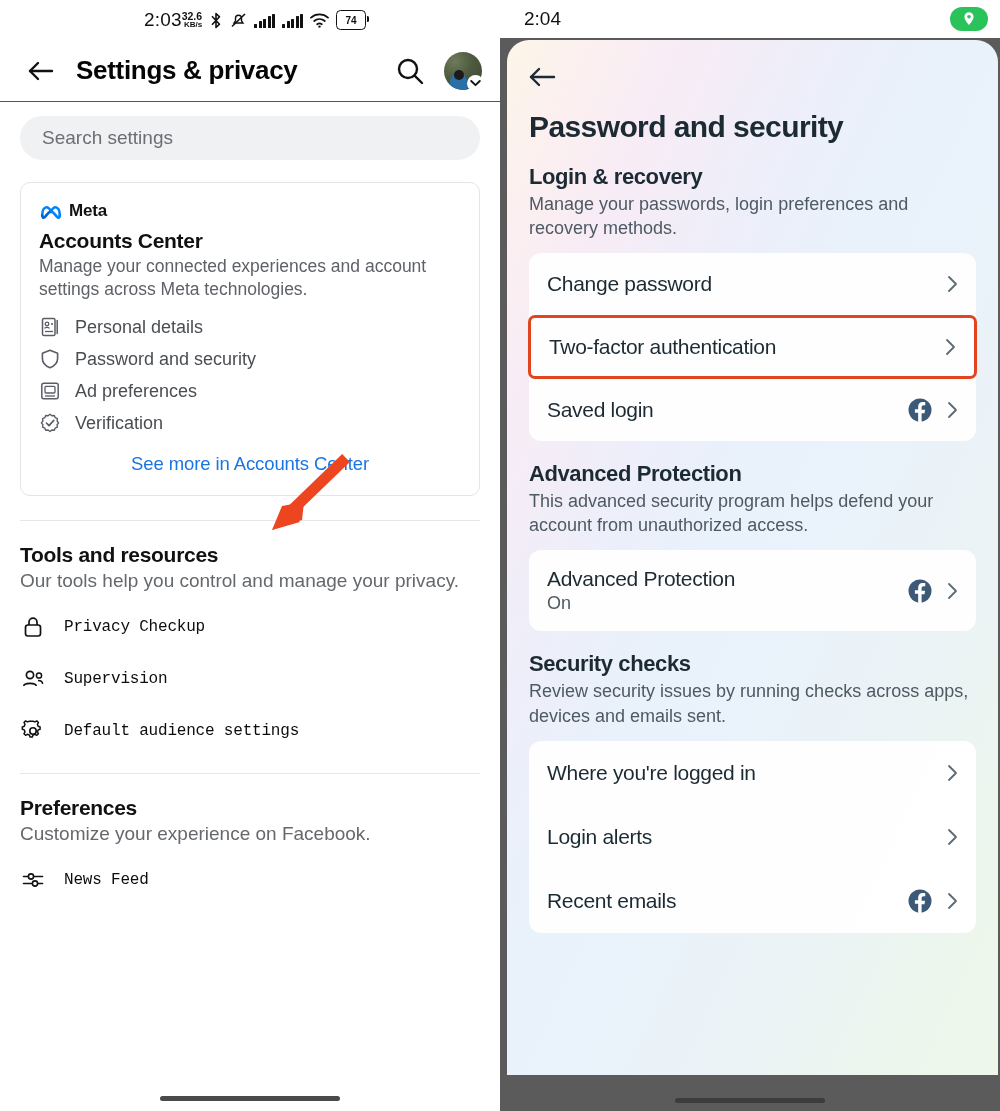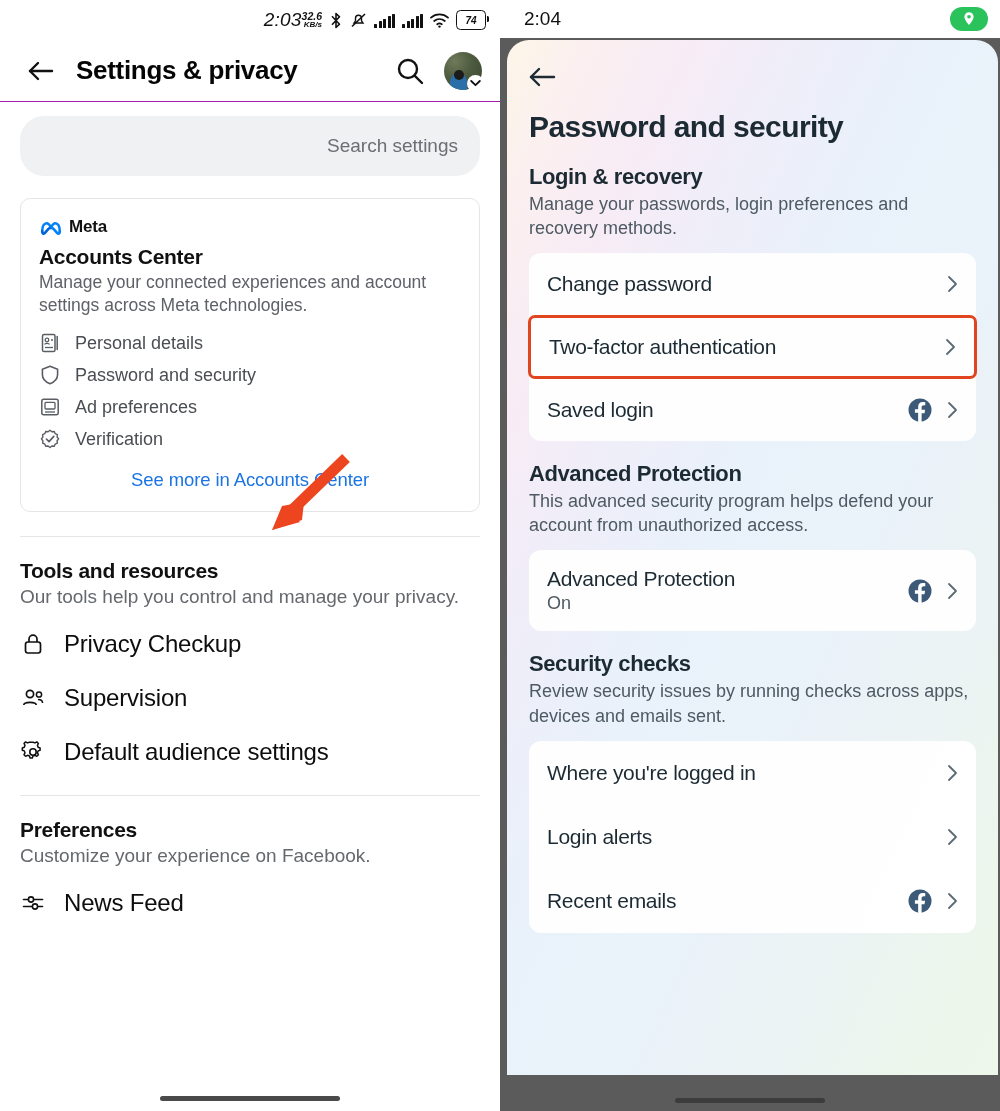--- a/index.html
+++ b/index.html
@@ -13,21 +13,21 @@
 
   
   .left-panel {
     position: relative;
     width: 500px; height: 1111px;
     background: #ffffff;
     overflow: hidden;
   }
   .l-statusbar {
     height: 40px; display: flex; align-items: center;
-    padding: 0 14px 0 24px; justify-content: flex-end; font-style: italic;
+    padding: 0 14px 0 24px; justify-content: center;
   }
   .l-clock { font-size: 19px; color: #111; letter-spacing: .2px; }
   .l-status-icons { display: flex; align-items: center; gap: 7px; }
   .netspeed { display:flex; flex-direction:column; align-items:flex-end; line-height:1; }
   .netspeed .n1 { font-size: 10.5px; font-weight: 700; color:#111; }
   .netspeed .n2 { font-size: 8px; font-weight: 700; color:#111; }
   .sig { display:flex; align-items:flex-end; gap:1.5px; height:15px; }
   .sig i { display:block; width:3px; background:#111; border-radius:.5px; }
   .sig i:nth-child(1){height:4px}.sig i:nth-child(2){height:6.5px}
   .sig i:nth-child(3){height:9px}.sig i:nth-child(4){height:11.5px}
@@ -64,22 +64,22 @@
   .avatar:after {
     content:''; position:absolute; left:10px; bottom:10px; width:10px; height:10px;
     border-radius:50%; background:#1b1b1b;
   }
   .avatar-chev {
     position:absolute; right:-2px; bottom:-2px; width:17px; height:17px;
     background:#fff; border-radius:50%; display:flex; align-items:center; justify-content:center;
   }
 
   .searchfield {
-    margin: 14px 20px 8px 20px; height: 60px; border-radius: 24px;
-    background: #eff1f3; display:flex; align-items:center; padding: 0 22px; justify-content: flex-end;
+    margin: 14px 20px 8px 20px; height: 44px; border-radius: 24px;
+    background: #eff1f3; display:flex; align-items:center; padding: 0 22px;
   }
   .searchfield span { font-size: 19px; color: #6b6e72; }
 
   .acct-card {
     margin: 22px 20px 0 20px;
     border: 1px solid #e3e5e8; border-radius: 10px;
     background: #fff; padding: 18px 18px 20px 18px;
   }
   .meta-brand { display:flex; align-items:center; gap:6px; margin-bottom: 8px; }
   .meta-brand .mtext { font-size: 17px; font-weight: 700; color: #111; letter-spacing:-.2px; }
@@ -87,21 +87,21 @@
   .acct-desc { font-size: 17.5px; color: #5e6167; line-height: 1.32; margin-bottom: 10px; }
   .acct-item { display:flex; align-items:center; gap: 14px; padding: 5px 0; }
   .acct-item .lbl { font-size: 18px; color: #4a4d52; }
   .acct-link { margin-top: 14px; font-size: 18.5px; color: #1b74e4; font-weight: 400; letter-spacing:-.1px;text-align:center;}
 
   .l-divider { height:1px; background:#e4e6e9; margin: 24px 20px 0 20px; }
   .sec-head { margin: 22px 20px 0 20px; }
   .sec-title { font-size: 21px; font-weight: 700; color: #111; letter-spacing:-.3px; }
   .sec-sub { font-size: 19px; color: #65686c; line-height: 1.32; margin-top: 1px; }
   .row-item { display:flex; align-items:center; gap: 18px; margin: 0 20px; padding: 13px 0; }
-  .row-item .rlbl { font-size: 24px; color: #0d0d0d; letter-spacing:-.2px;}
+  .row-item .rlbl { font-size: 16px; color: #0d0d0d; letter-spacing:-.2px;font-family:Liberation Mono, monospace;}
 
   .l-navbar {
     position:absolute; left:0; bottom:0; width:500px; height:26px;
     display:flex; align-items:center; justify-content:center; background:#fff;
   }
   .l-navbar i { display:block; width:180px; height:5px; border-radius:3px; background:#4a4a4a; }
 
   
   .right-panel { position: relative; width: 500px; height: 1111px; background:#ffffff; overflow:hidden; }
   .r-statusbar {

